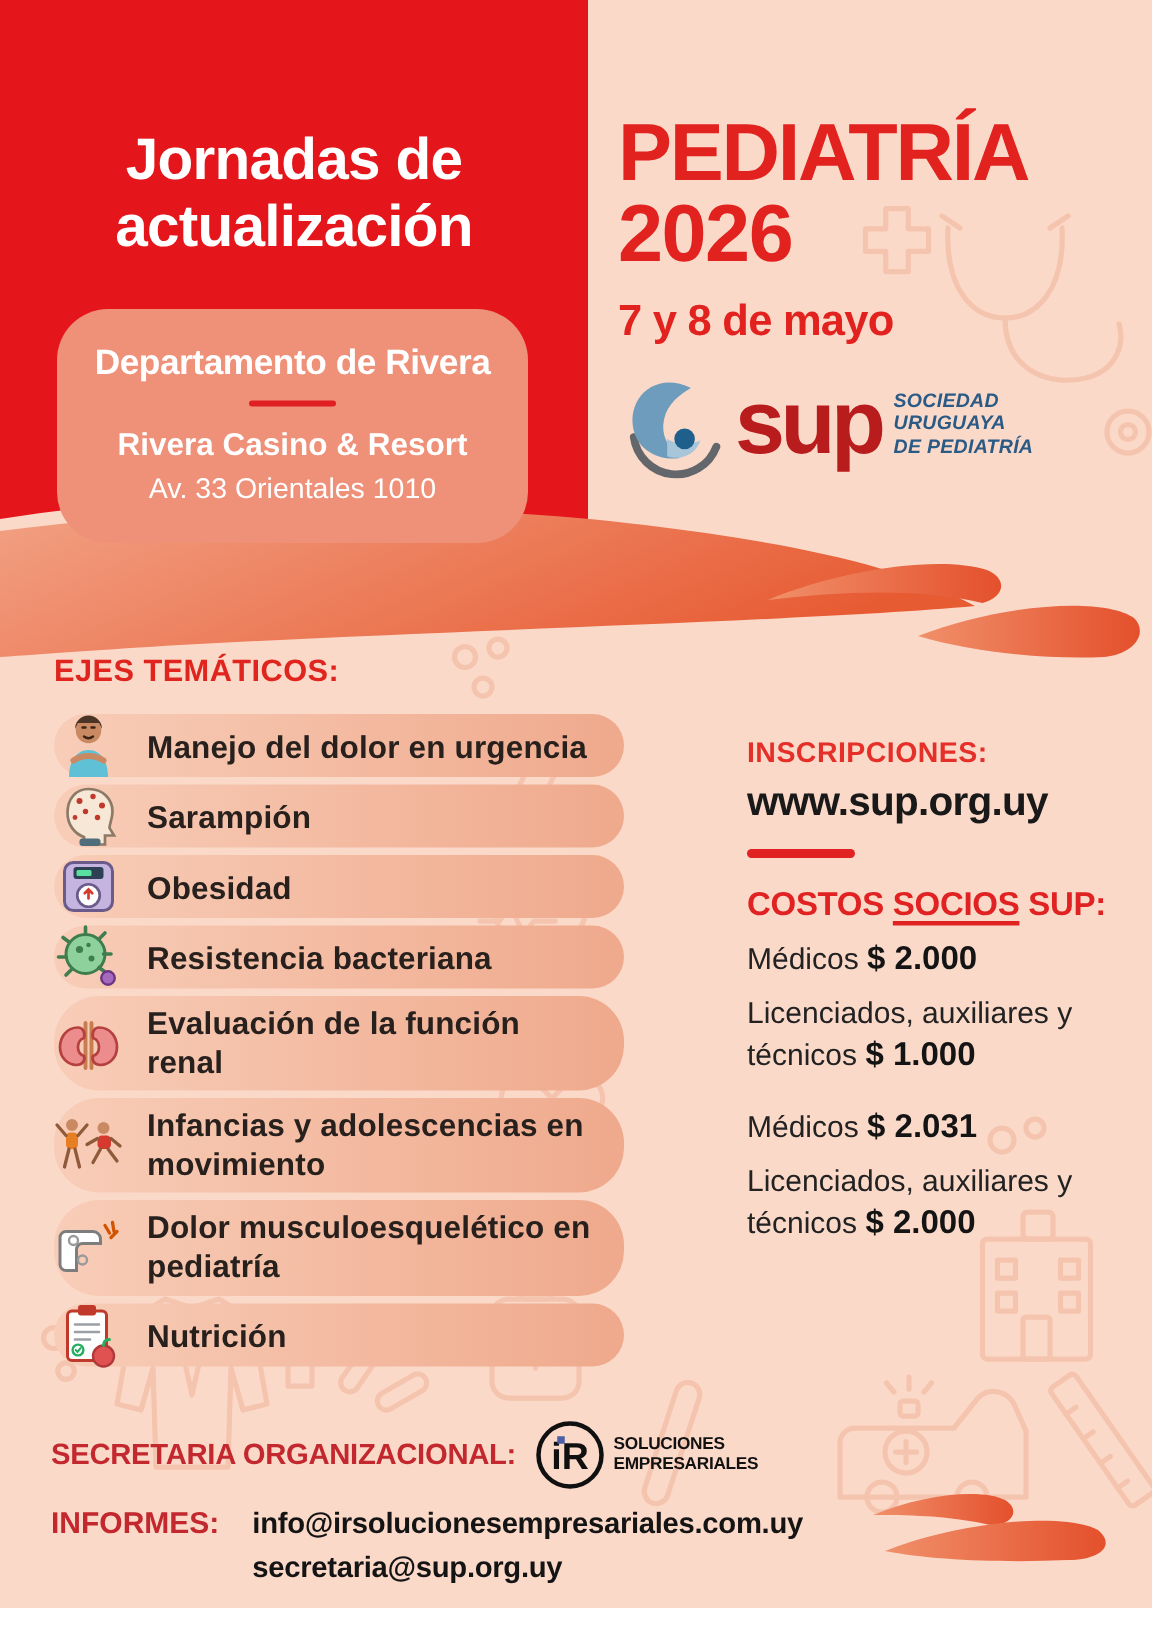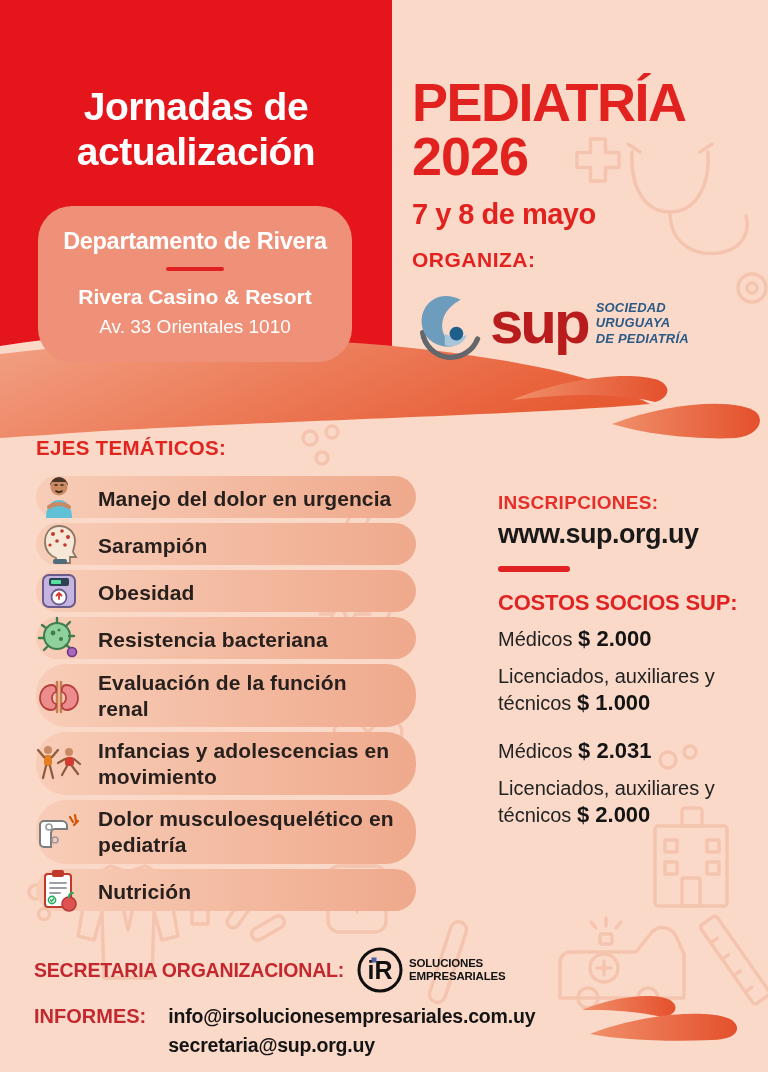--- a/index.html
+++ b/index.html
@@ -38,21 +38,21 @@
             padding:6px 14px 6px 62px;}
   .eje-label{font-size:21px;font-weight:600;color:#27201d;line-height:1.22;letter-spacing:0.1px;}
   .eje-icon{position:absolute;left:0;top:50%;transform:translateY(-50%);width:46px;height:46px;}
 
   
   .insc{position:absolute;left:498px;top:492px;width:252px;z-index:2;}
   .insc-heading{color:#e5302a;font-size:19px;font-weight:800;letter-spacing:0.3px;}
   .insc-site{color:#191919;font-size:27px;font-weight:800;margin-top:5px;letter-spacing:-0.5px;}
   .insc-bar{width:72px;height:6px;border-radius:3px;background:#e02322;margin:16px 0 18px;}
   .cost-heading{color:#e02322;font-size:22px;font-weight:800;letter-spacing:-0.2px;margin-bottom:9px;}
-  .cost-heading .ul{text-decoration-thickness:2.5px;text-underline-offset:4px;}
+  .cost-heading .ul{text-decoration:underline;text-decoration-thickness:2.5px;text-underline-offset:4px;}
   .cost-row{font-size:20px;color:#222222;margin-bottom:9px;line-height:1.3;}
   .cost-row .price{font-size:22px;font-weight:800;color:#141414;}
   .cost-block + .cost-block{margin-top:20px;}
 
   
   .sec-row{position:absolute;left:34px;top:946px;z-index:2;display:flex;align-items:center;}
   .sec-label{color:#c2282e;font-size:19.5px;font-weight:700;letter-spacing:-0.2px;}
   .ir-logo{position:relative;margin-left:12px;width:48px;height:48px;}
   .ir-lines{font-size:11.5px;font-weight:800;color:#111111;line-height:1.1;margin-left:5px;letter-spacing:-0.2px;}
   .inf-row{position:absolute;left:34px;top:1002px;z-index:2;display:flex;}
@@ -157,21 +157,20 @@
     <div class="loc-dept">Departamento de Rivera</div>
     <div class="loc-divider"></div>
     <div class="loc-venue">Rivera Casino &amp; Resort</div>
     <div class="loc-addr">Av. 33 Orientales 1010</div>
   </div>
 
   <div class="right-head">
     <div class="event-title">PEDIATRÍA</div>
     <div class="event-year">2026</div>
     <div class="event-dates">7 y 8 de mayo</div>
-    <div class="organiza">ORGANIZA:</div>
     <div class="sup-logo">
       <svg width="74" height="74" viewBox="0 0 70 70">
         <path d="M10,44 a27,27 0 0 0 52,6" fill="none" stroke="#63666a" stroke-width="5" stroke-linecap="round"></path>
         <path d="M46,13 C22,1 3,22 11,43 C15,53 27,59 39,57 C31,50 27,42 29,33 C31,23 39,17 46,13 Z" fill="#6d9cbd"></path>
         <path d="M31,56 C39,59 49,55 52,46 C45,49 37,49 31,45 Z" fill="#a8c6da"></path>
         <circle cx="42" cy="45" r="6.5" fill="#1f5f8b"></circle>
       </svg>
       <span class="sup-acronym">sup</span>
       <div class="sup-name">
         <div>SOCIEDAD</div>

